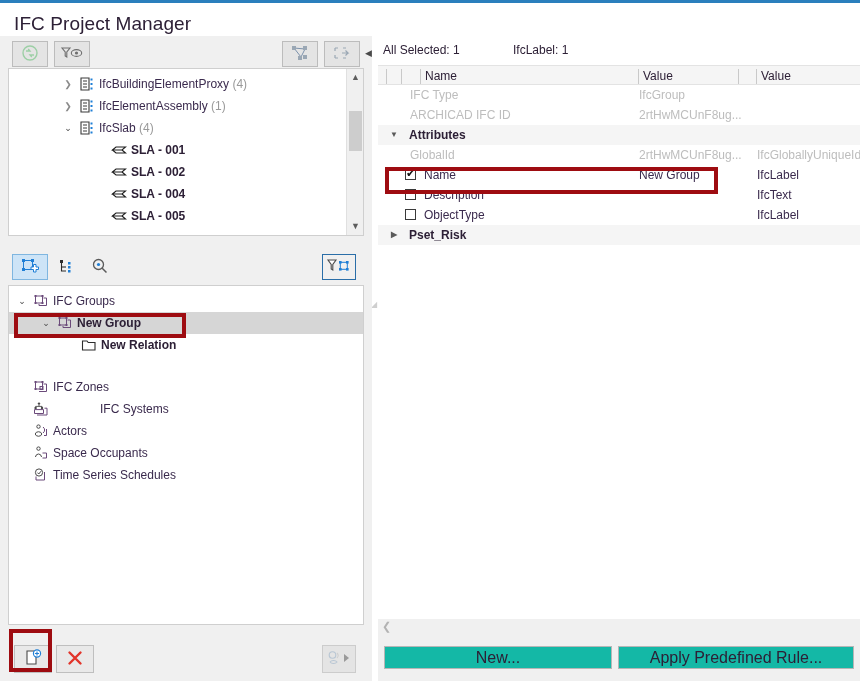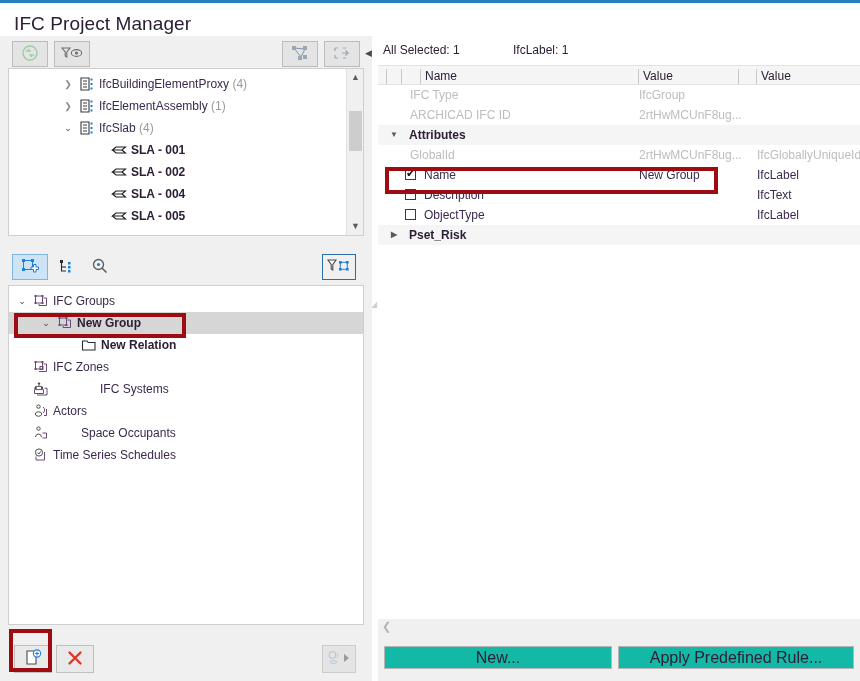--- a/index.html
+++ b/index.html
@@ -382,21 +382,21 @@
                 <path d="M10.5 5 L13.5 5 L13.5 12.5 L6 12.5 L6 11" fill="none" stroke="#6b4a7a" stroke-width="1"></path>
               </svg></span>
             <div class="lbl bold" style="left: 68px;">New Group</div>
           </div>
           <div class="row" style="height: 22px; line-height: 22px;">
             <span class="ic" style="left: 72px;"><svg width="16" height="16" viewBox="0 0 16 16">
                 <path d="M1.5 4 H6 L7.2 5.5 H14 V13 H1.5 Z" fill="none" stroke="#2d2d2d" stroke-width="1.1"></path>
               </svg></span>
             <div class="lbl bold" style="left: 92px;">New Relation</div>
           </div>
-          <div class="row" style="height: 22px; line-height: 22px;">
+          <div class="row" style="height: 22px; line-height: 22px; margin-top: 20px;">
             <span class="ic" style="left: 24px;"><svg width="16" height="16" viewBox="0 0 16 16">
                 <rect x="1.5" y="2" width="2" height="2" fill="#6b4a7a"></rect>
                 <rect x="8.5" y="2" width="2" height="2" fill="#6b4a7a"></rect>
                 <rect x="1.5" y="9" width="2" height="2" fill="#6b4a7a"></rect>
                 <path d="M2.5 3 H9.5 V10 H2.5 Z" fill="none" stroke="#6b4a7a" stroke-width="1"></path>
                 <path d="M10.5 5 L13.5 5 L13.5 12.5 L6 12.5" fill="none" stroke="#6b4a7a" stroke-width="1"></path>
                 <rect x="7" y="7.5" width="3" height="3" fill="none" stroke="#6b4a7a" stroke-width="1"></rect>
               </svg></span>
             <div class="lbl" style="left: 44px;">IFC Zones</div>
           </div>
@@ -419,21 +419,21 @@
                 <path d="M11 12.5 L13.5 12.5 L13.5 6" fill="none" stroke="#6b4a7a" stroke-width="1"></path>
               </svg></span>
             <div class="lbl" style="left: 44px;">Actors</div>
           </div>
           <div class="row" style="height: 22px; line-height: 22px;">
             <span class="ic" style="left: 24px;"><svg width="16" height="16" viewBox="0 0 16 16">
                 <circle cx="5.5" cy="3.6" r="1.7" fill="none" stroke="#4a4a4a" stroke-width="1"></circle>
                 <path d="M2.4 12 a3.2 4 0 0 1 6.2 0" fill="none" stroke="#4a4a4a" stroke-width="1"></path>
                 <path d="M9.5 8 H13.5 V13 H9.5" fill="none" stroke="#6b4a7a" stroke-width="1"></path>
               </svg></span>
-            <div class="lbl" style="left: 44px; margin-left: 28px;">Space Occupants</div>
+            <div class="lbl" style="left: 44px;">Space Occupants</div>
           </div>
           <div class="row" style="height: 22px; line-height: 22px;">
             <span class="ic" style="left: 24px;"><svg width="16" height="16" viewBox="0 0 16 16">
                 <circle cx="6" cy="5.5" r="3.6" fill="none" stroke="#4a4a4a" stroke-width="1"></circle>
                 <path d="M4.4 5.6 L5.8 7 L8 4.2" fill="none" stroke="#4a4a4a" stroke-width="1"></path>
                 <path d="M3 9.5 L3 13 L11.5 13 L11.5 5" fill="none" stroke="#6b4a7a" stroke-width="1"></path>
               </svg></span>
             <div class="lbl" style="left: 44px;">Time Series Schedules</div>
           </div>
         </div>

